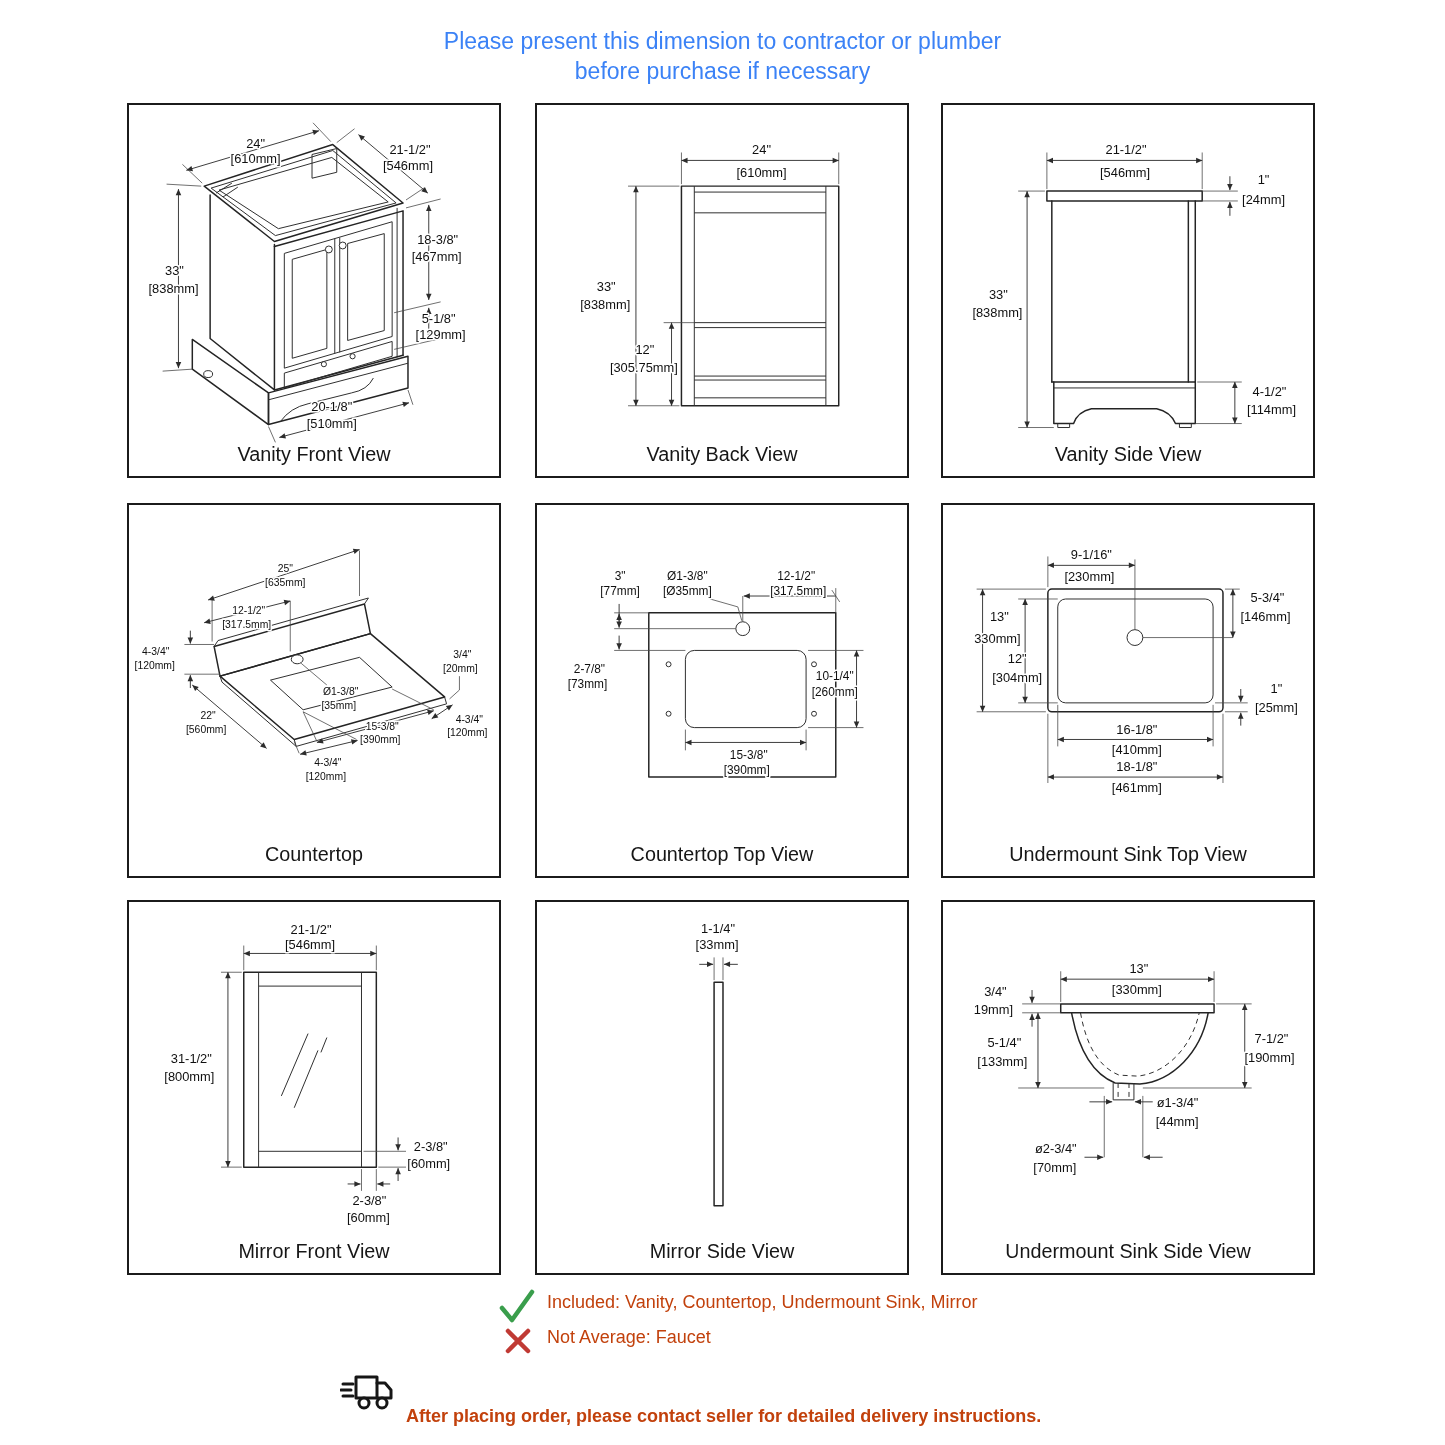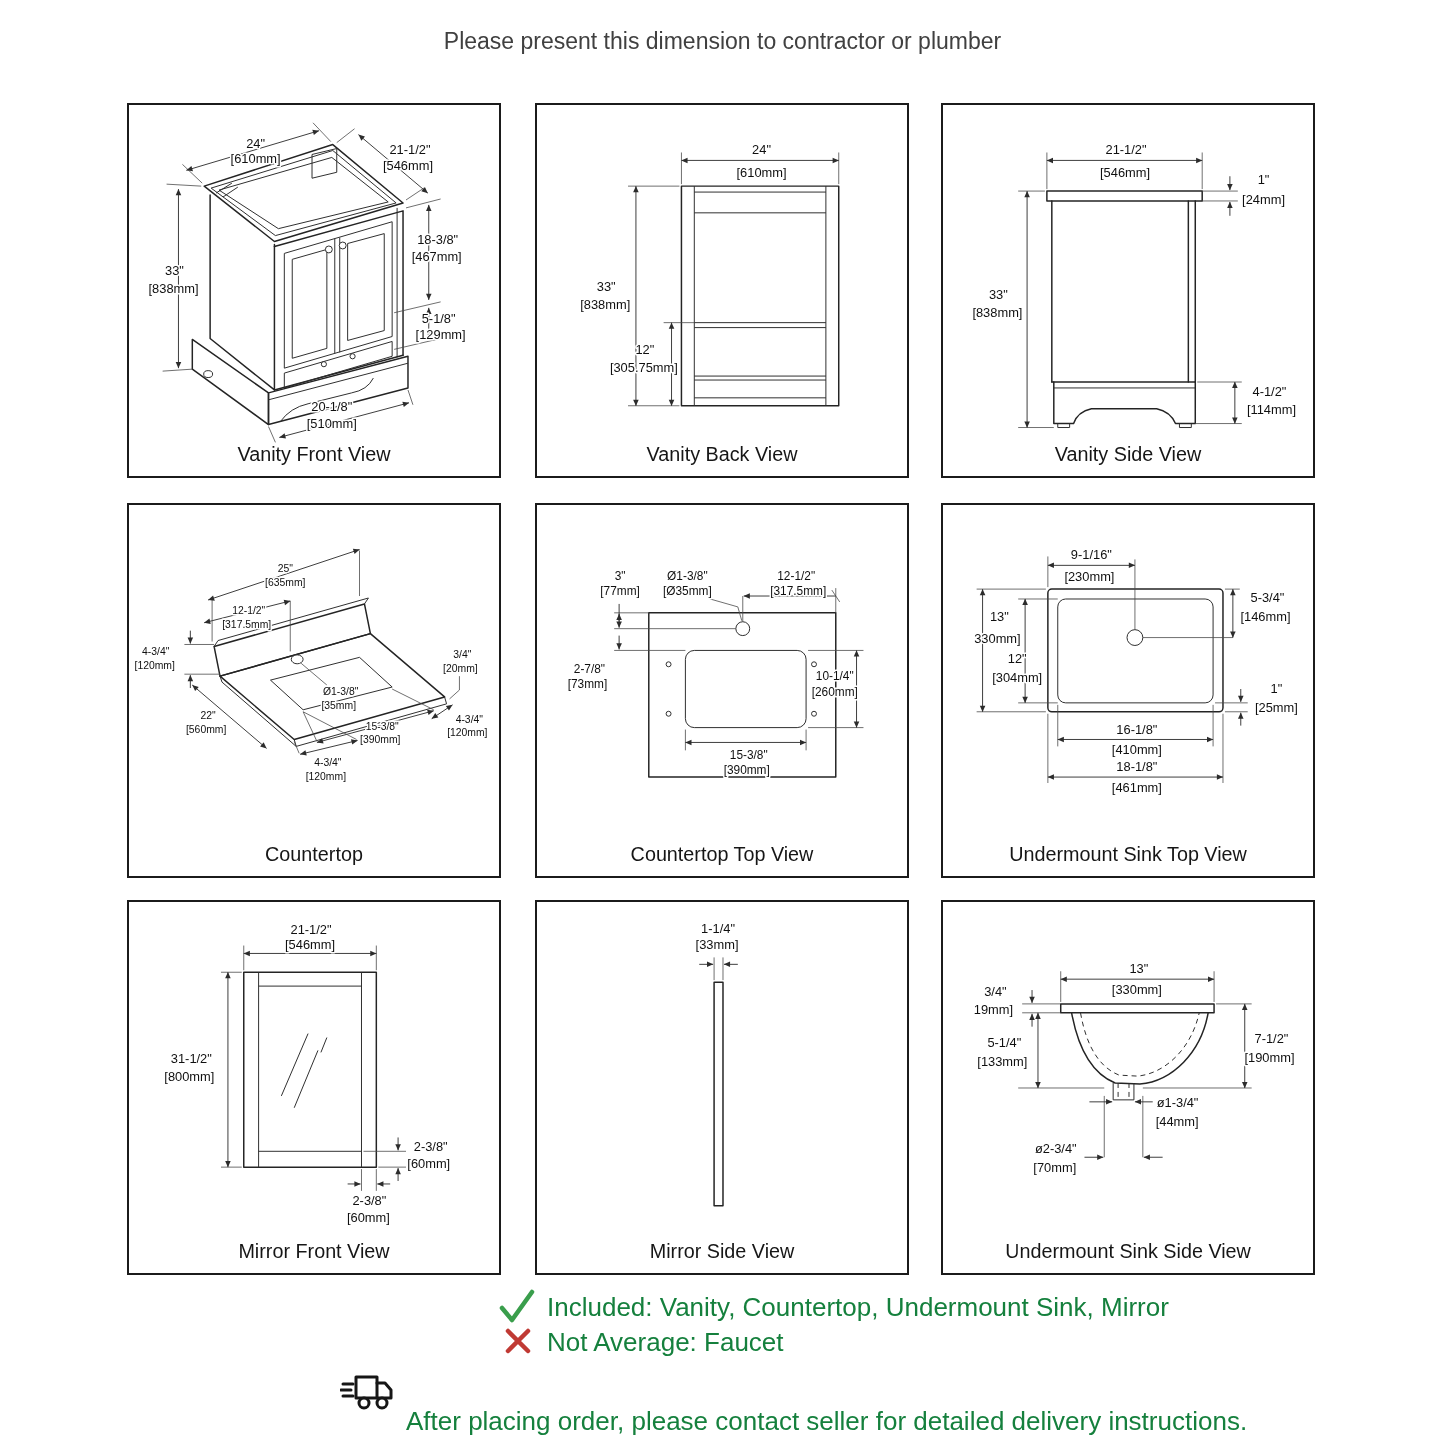--- a/index.html
+++ b/index.html
@@ -1,56 +1,57 @@
 <!DOCTYPE html>
 <html><head>
 <meta charset="utf-8">
 <style>
   html,body{margin:0;padding:0;background:#fff;}
   .canvas{position:relative;width:1445px;height:1445px;background:#fff;
           font-family:"Liberation Sans",sans-serif;color:#111;overflow:hidden;}
   .header{position:absolute;left:0;top:26px;width:100%;text-align:center;
-          font-size:23px;line-height:30px;color:#404040;}
+          font-size:23px;line-height:30px;color:#3b82f6;}
   .panel{position:absolute;width:374px;height:375px;border:2px solid #1b1b1b;
          box-sizing:border-box;background:#fff;}
   .panel svg{display:block;width:100%;height:100%;}
   
   .obj{stroke:#242424;stroke-width:1.5;fill:none;stroke-linejoin:round;stroke-linecap:round;}
   .obj2{stroke:#2e2e2e;stroke-width:1;fill:none;stroke-linejoin:round;}
   .dash{stroke:#2e2e2e;stroke-width:1;fill:none;stroke-dasharray:5 4;}
   .dim{stroke:#3d3d3d;stroke-width:1;fill:none;}
   .ext{stroke:#4a4a4a;stroke-width:0.8;fill:none;}
   .fillw{fill:#fff;}
   
   text{font-family:"Liberation Sans",sans-serif;fill:#101010;text-anchor:middle;
        paint-order:stroke;stroke:#fff;stroke-width:3px;stroke-linejoin:round;}
   .t13{font-size:13px;}
   .t12{font-size:12px;}
   .t10{font-size:10.5px;}
   .ts{text-anchor:start;}
   .title{font-size:20px;fill:#161616;stroke-width:0;}
   
-  .foot-item{position:absolute;font-size:26px;color:#15803d;white-space:nowrap;}
+  .foot-item{position:absolute;font-size:18px;color:#c2410c;white-space:nowrap;}
   .icon{position:absolute;}
 </style>
 </head>
 <body>
 
 <div class="canvas">
 
   <svg width="0" height="0" style="position:absolute" aria-hidden="true">
     <defs>
       <marker id="arr" viewBox="0 0 10 10" refX="9.3" refY="5" markerWidth="8.5" markerHeight="7" orient="auto-start-reverse">
         <path d="M0.5,1 L9.5,5 L0.5,9 Z" fill="#2c2c2c"></path>
       </marker>
     </defs>
   </svg>
 
   <div class="header">
     <div>Please present this dimension to contractor or plumber</div>
+    <div>before purchase if necessary</div>
   </div>
 
   <div class="panel" style="left:127px;top:103px;">
     <svg viewBox="0 0 374 375">
 
       <path class="obj" d="M76,82 L206,40 L277,99 L147,138 Z"></path>
       <path class="obj2" d="M83,84 L206,46 L270,99 L148,132 Z"></path>
       <path class="obj2" d="M91,86 L205,53 L262,98 L151,125 Z"></path>
       <path class="obj2" d="M185,50 L210,44 L210,68 L185,74 Z"></path>
       <path class="obj2" d="M88,89 L104,79 M95,93 L110,83"></path>
@@ -424,15 +425,15 @@
     <svg width="54" height="46" viewBox="0 0 54 46">
       <g stroke="#161616" stroke-width="3" fill="none" stroke-linecap="round" stroke-linejoin="round">
         <path d="M3,14 H13 M1,20 H11 M3,26 H13"></path>
         <rect x="16" y="7" width="21" height="21"></rect>
         <path d="M37,13 H45 L51,20 V28 H37"></path>
         <circle cx="24" cy="33" r="5" fill="#fff"></circle>
         <circle cx="42" cy="33" r="5" fill="#fff"></circle>
       </g>
     </svg>
   </div>
-  <div class="foot-item" style="left:406px;top:1406px;">After placing order, please contact seller for detailed delivery instructions.</div>
+  <div class="foot-item" style="left:406px;top:1406px;font-weight:bold;">After placing order, please contact seller for detailed delivery instructions.</div>
 
 </div>
 
 </body></html>

